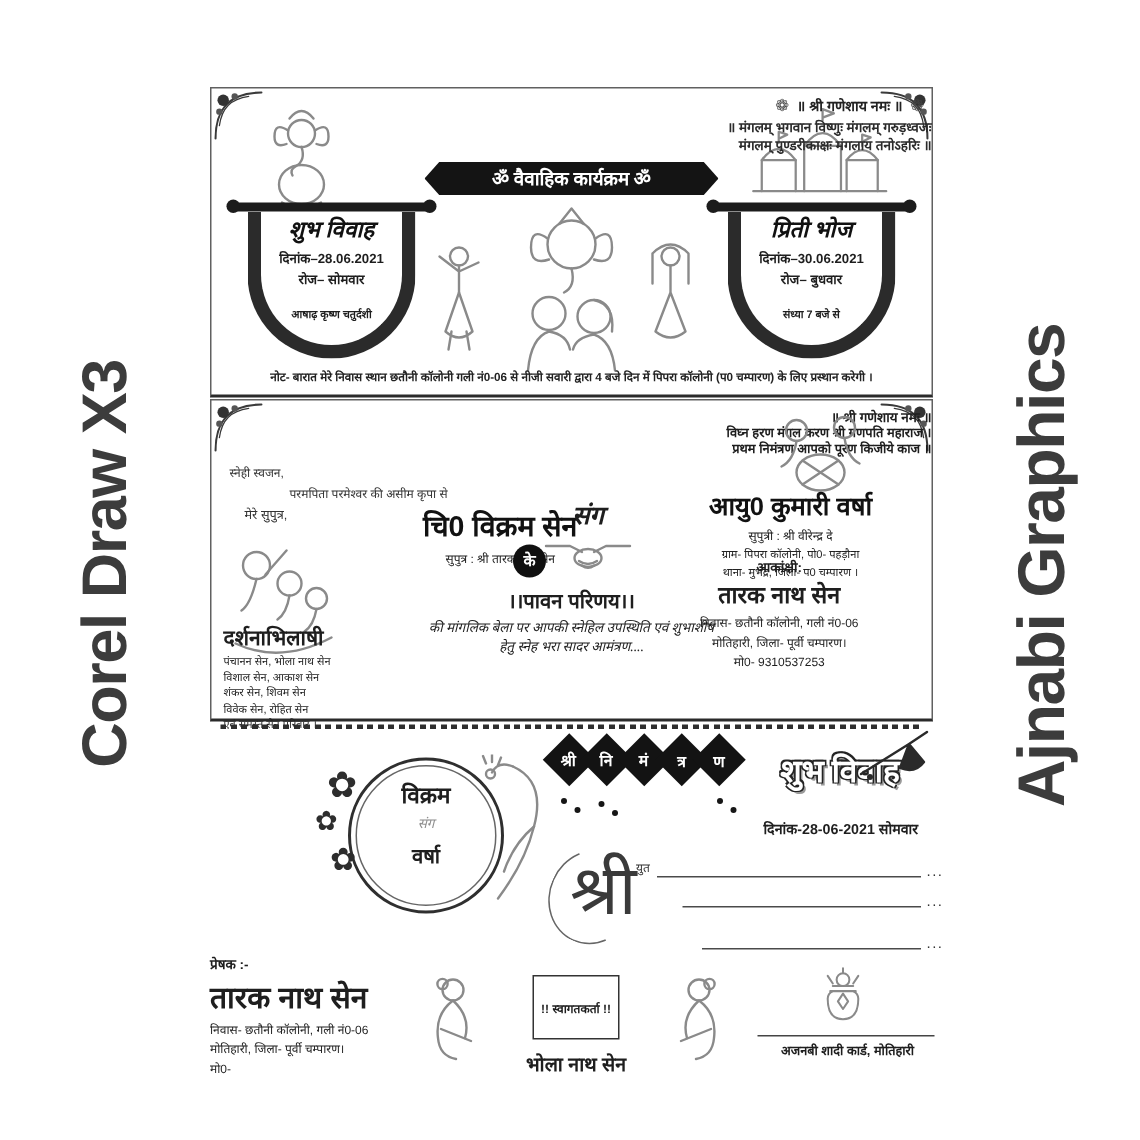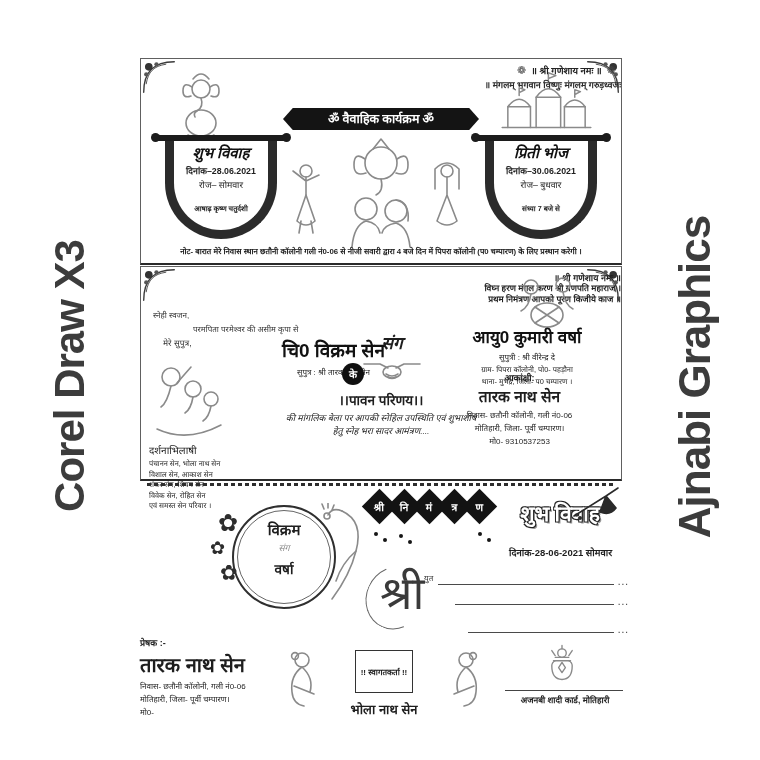--- a/index.html
+++ b/index.html
@@ -33,42 +33,42 @@
           clip-path:polygon(0 50%,5% 0,95% 0,100% 50%,95% 100%,5% 100%);}
   .banner{position:absolute;top:76px;width:132px;}
   .banner.bl{left:14px;} .banner.br{right:14px;}
   .rod{position:relative;height:6px;background:#1c1c1c;border-radius:3px;}
   .rod::before,.rod::after{content:"";position:absolute;top:-2px;width:9px;height:9px;background:#1c1c1c;border-radius:50%;}
   .rod::before{left:-4px;} .rod::after{right:-4px;}
   .ubody{margin:0 10px;height:88px;border:9px solid #2b2b2b;border-top:none;
          border-radius:0 0 58px 58px;text-align:center;padding-top:1px;}
   .btitle{font-size:15px;font-weight:700;font-family:"Liberation Serif","DejaVu Serif",serif;font-style:italic;color:#111;}
   .bdate{font-size:8.8px;font-weight:700;margin-top:3px;}
-  .bday{font-size:8.8px;font-weight:400;margin-top:2px;text-align:center;}
+  .bday{font-size:8.8px;font-weight:700;margin-top:2px;text-align:center;}
   .bline4{font-size:7.2px;font-weight:700;margin-top:12px;}
   .note{position:absolute;bottom:7px;left:3%;width:94%;text-align:center;font-size:7.8px;font-weight:700;color:#222;}
   
   .h1b{top:4px;font-size:9px;font-weight:700;}
   .d1{top:15px;font-size:8.6px;font-weight:700;}
   .d2{top:26px;font-size:8.6px;font-weight:700;}
   .small-left{position:absolute;font-size:8px;color:#333;}
   #salut{left:12px;top:42px;}
   #bless{left:52px;top:56px;}
   #meresu{left:22px;top:70px;font-size:8.5px;}
   .person{position:absolute;text-align:center;}
   #groom{left:95px;top:70px;width:195px;}
   #bride{left:300px;top:58px;width:172px;}
   .pname{font-size:19px;font-weight:700;color:#111;}
   #bride .pname{font-size:17px;}
   .pparent{font-size:8px;margin-top:3px;color:#222;}
   .paddr{font-size:7.4px;margin-top:2px;color:#222;}
   #sang{left:206px;top:64px;width:90px;text-align:center;position:absolute;}
   .sangword{font-size:17px;font-weight:700;font-style:italic;font-family:"Liberation Serif","DejaVu Serif",serif;}
   #darshan{position:absolute;left:8px;top:148px;width:130px;}
-  .dtitle{font-size:10px;font-weight:400;margin-bottom:2px;margin-top:28px;}
+  .dtitle{font-size:14px;font-weight:700;margin-bottom:2px;}
   .dname{font-size:7.3px;line-height:10.5px;color:#222;}
   .ke{position:absolute;left:201px;top:96px;width:22px;height:22px;border-radius:50%;background:#101010;
       color:#fff;font-size:10.5px;line-height:22px;text-align:center;font-weight:700;}
   .pavan{position:absolute;left:110px;top:124px;width:260px;text-align:center;font-size:13.5px;font-weight:700;}
   .invite{position:absolute;left:90px;width:300px;text-align:center;font-size:9px;font-style:italic;
           font-family:"Liberation Serif","DejaVu Serif",serif;color:#222;}
   #inv1{top:144px;} #inv2{top:157px;}
   #aakankshi{position:absolute;right:14px;top:104px;width:175px;text-align:center;}
   .alabel{font-size:9px;font-weight:700;}
   .aname{font-size:15.5px;font-weight:700;margin-top:1px;}
@@ -222,20 +222,21 @@
         <use href="#s-ganesh"></use>
       </svg>
     <svg class="art" style="right:22px;top:10px;width:105px;height:66px">
         <use href="#s-palace"></use>
       </svg>
 
     <div class="cline h1">
       <span class="flower">❁</span><span>॥ श्री गणेशाय नमः ॥</span><span class="flower">❁</span>
     </div>
     <div class="cline h2">॥ मंगलम् भगवान विष्णुः मंगलम् गरुड़ध्वजः</div>
+    <div class="cline h3">मंगलम् पुण्डरीकाक्षः मंगलाय तनोऽहरिः ॥</div>
     <div class="ribbon">ॐ वैवाहिक कार्यक्रम ॐ</div>
 
     <div class="banner bl">
       <div class="rod"></div>
       <div class="ubody">
         <div class="btitle">शुभ विवाह</div>
         <div class="bdate">दिनांक–28.06.2021</div>
         <div class="bday">रोज– सोमवार</div>
         <div class="bline4">आषाढ़ कृष्ण चतुर्दशी</div>
       </div>

